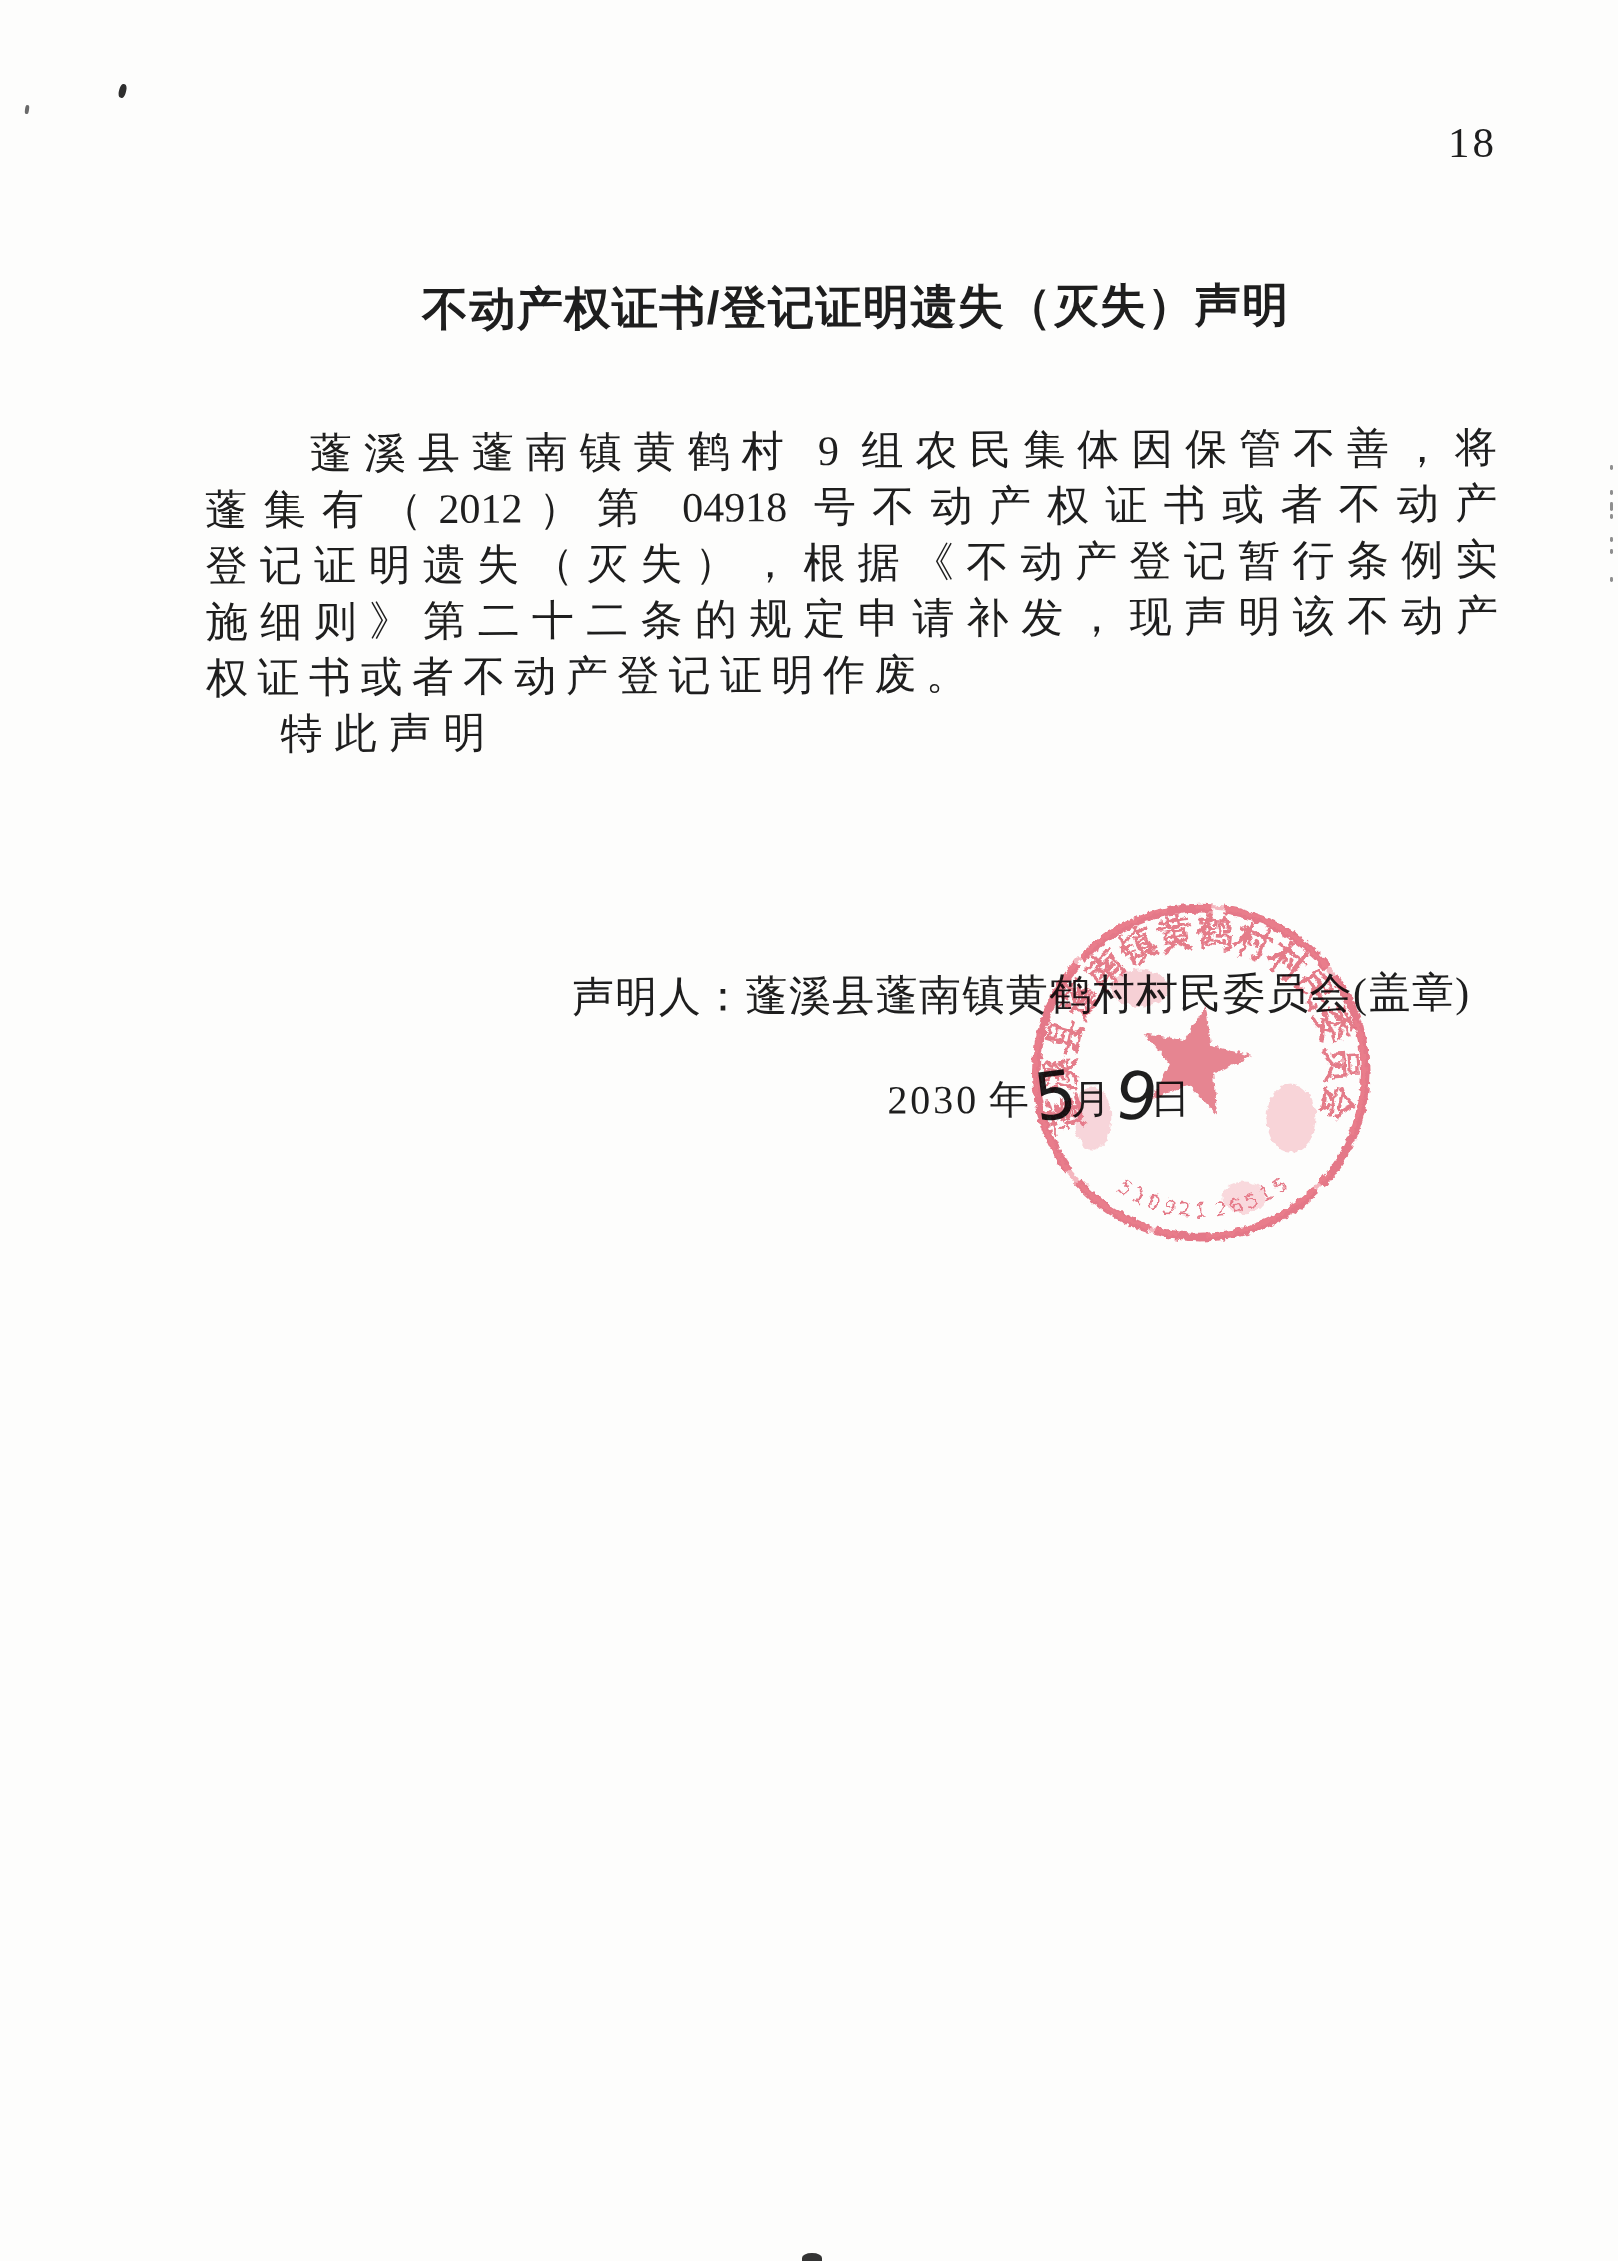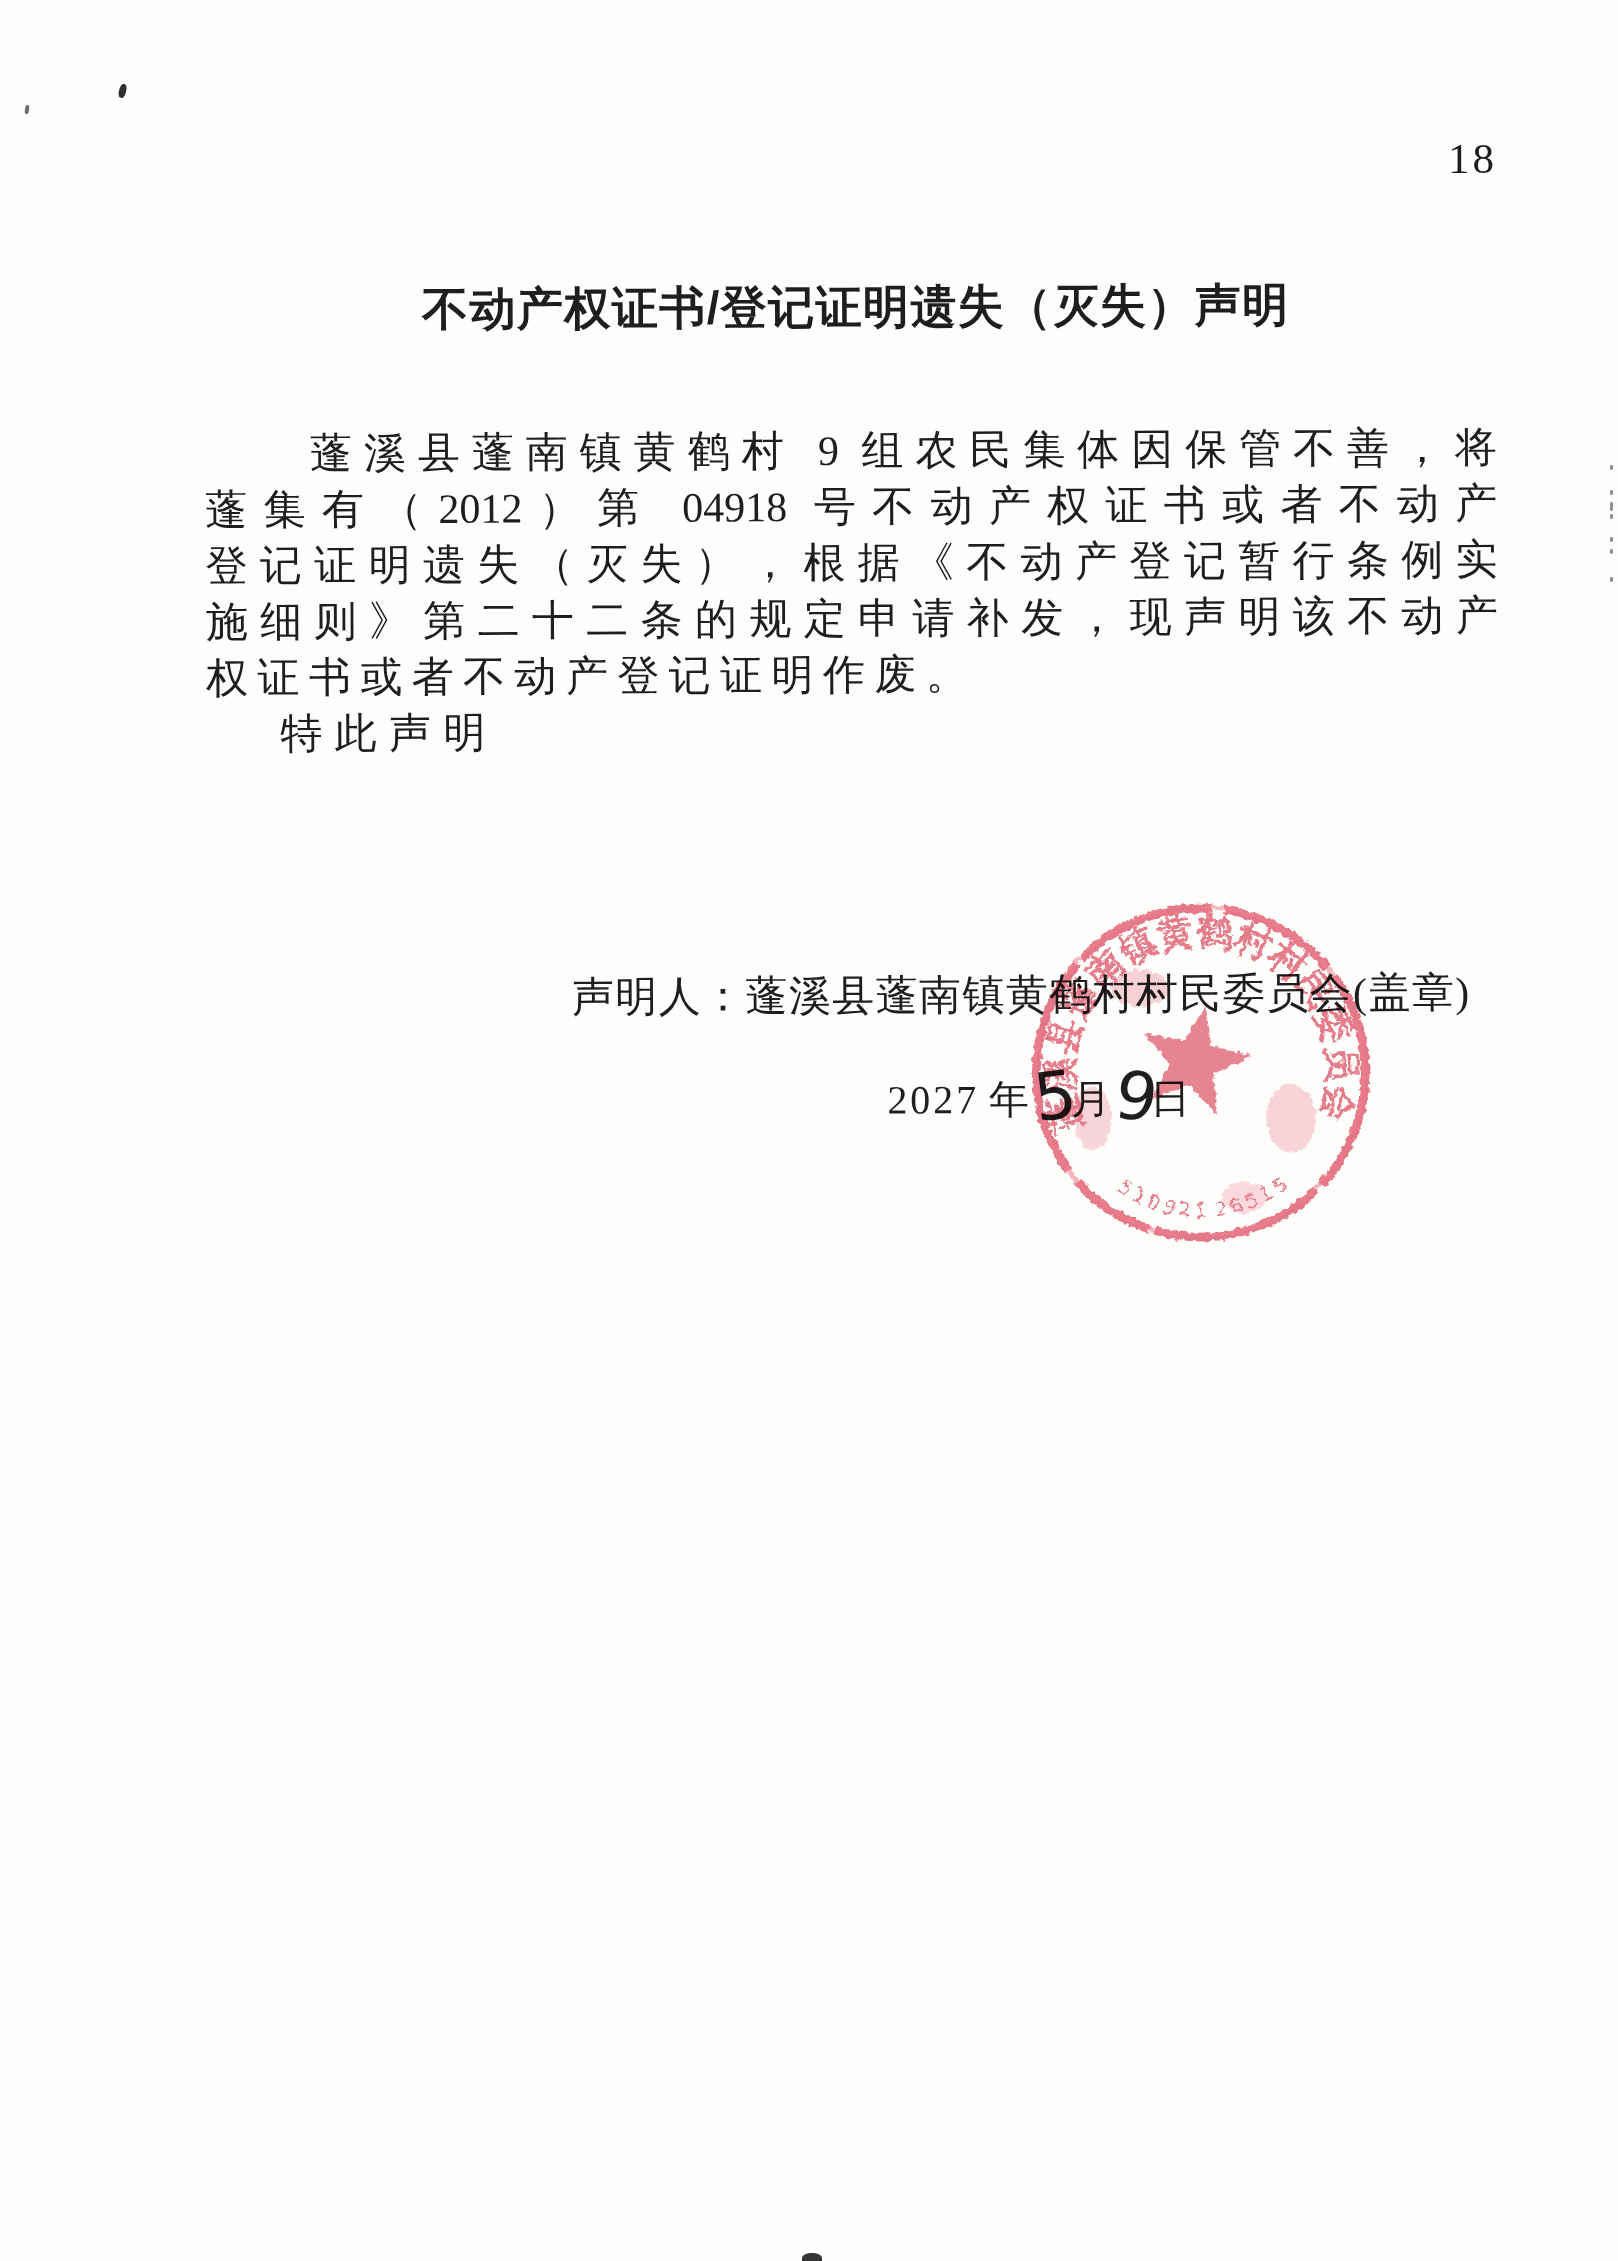--- a/index.html
+++ b/index.html
@@ -13,21 +13,20 @@
   }
   .content{
     position:absolute;left:0;top:0;width:1618px;height:2261px;
     transform:rotate(-0.3deg);
     transform-origin:809px 649px;
   }
   .page-number{
     position:absolute;left:1448px;top:118px;
     font-size:43px;letter-spacing:2.9px;
     font-family:"Liberation Serif","DejaVu Serif",serif;
-    margin-top:16px;
   }
   .title{
     position:absolute;left:424px;top:277px;margin:0;
     font-family:"Liberation Sans","DejaVu Sans",sans-serif;
     font-weight:bold;font-size:46px;letter-spacing:1.4px;white-space:nowrap;
   }
   .body-text{
     position:absolute;left:206px;top:423px;width:1292px;
     font-size:42px;line-height:56px;
   }
@@ -88,21 +87,21 @@
       <div class="line j">施细则》第二十二条的规定申请补发，现声明该不动产</div>
       <div class="line plain">权证书或者不动产登记证明作废。</div>
       <div class="line closing">特此声明</div>
     </div>
 
     <div class="declarant">
       <span>声明人：</span><span>蓬溪县蓬南镇黄鹤村村民委员会(盖章)</span>
     </div>
 
     <div class="date-line">
-      <span class="print">2027</span>
+      <span class="print">2030</span>
       <span class="print">年</span><span class="hand hand-month">5</span><span class="print">月</span><span class="hand hand-day">9</span><span class="print">日</span>
     </div>
 
   </div>
 
   <svg class="seal" viewBox="0 0 560 560" xmlns="http://www.w3.org/2000/svg">
     <defs>
       <filter id="rough" x="-10%" y="-10%" width="120%" height="120%">
         <feTurbulence type="fractalNoise" baseFrequency="0.12" numOctaves="2" seed="7" result="n"></feTurbulence>
         <feDisplacementMap in="SourceGraphic" in2="n" scale="9" xChannelSelector="R" yChannelSelector="G"></feDisplacementMap>

